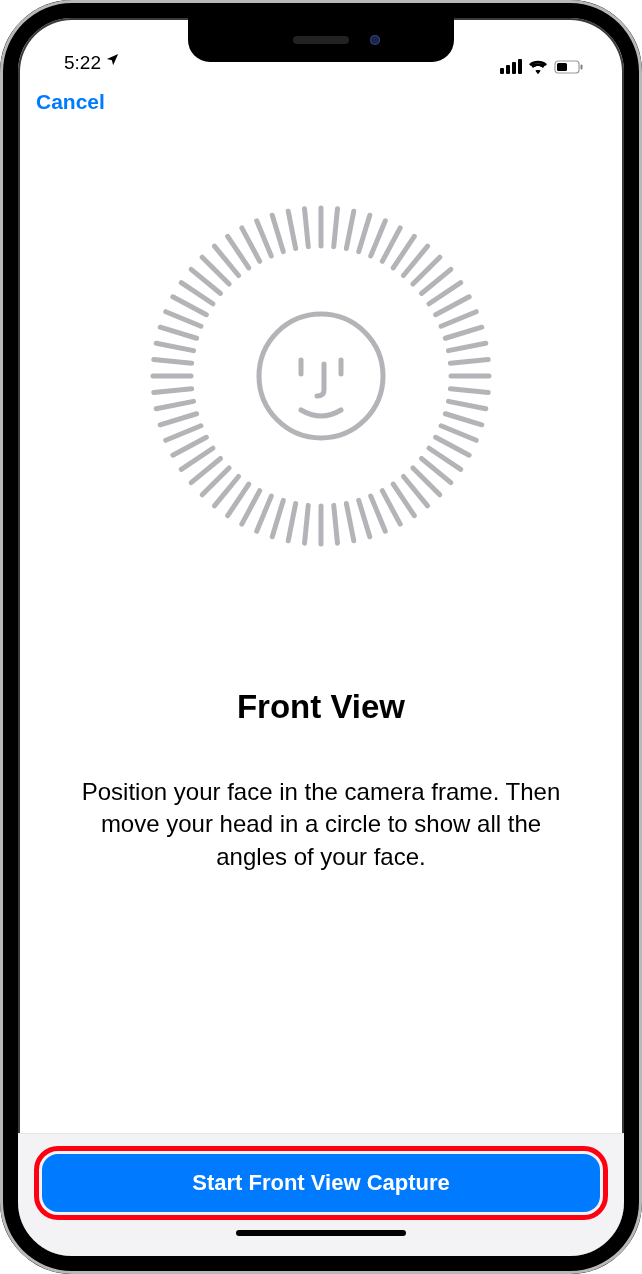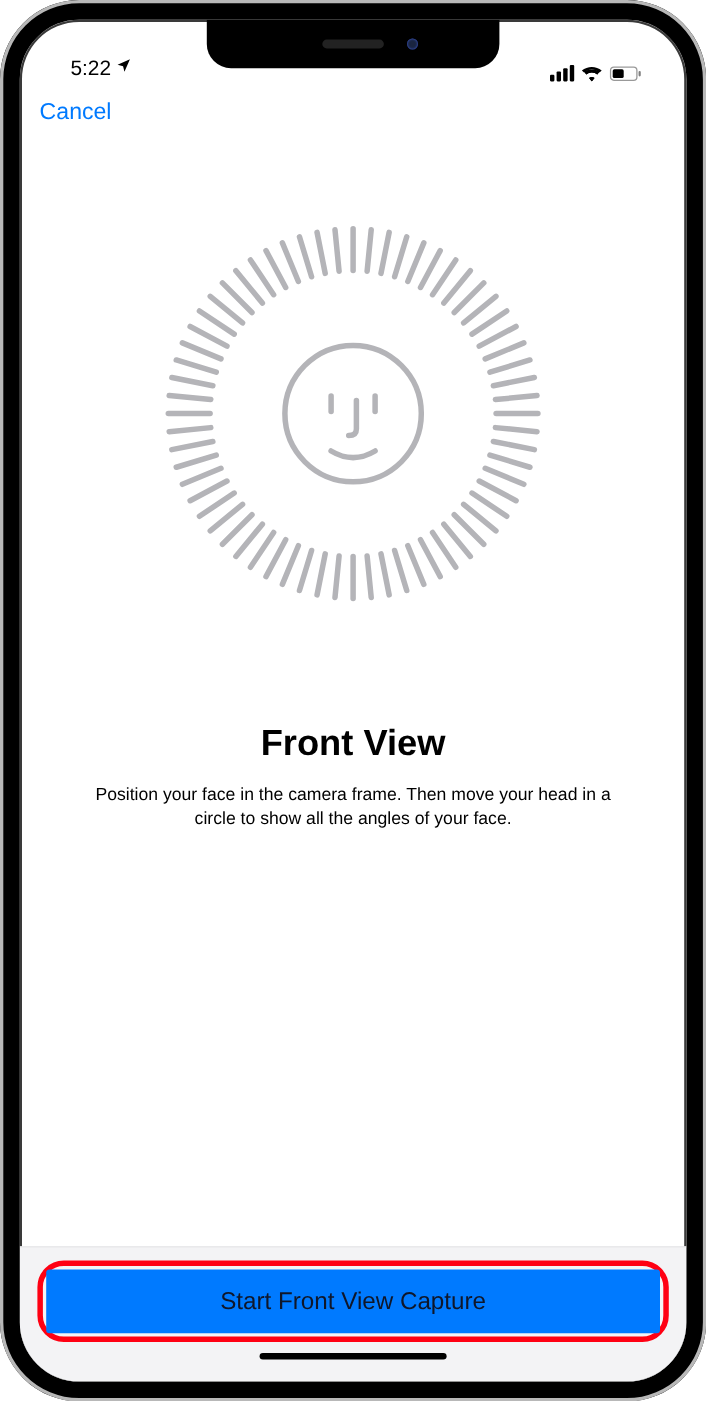--- a/index.html
+++ b/index.html
@@ -110,32 +110,33 @@
 
     .nav-bar {
       height: 48px;
       display: flex;
       align-items: center;
       padding: 0 18px;
     }
     .cancel-btn {
       color: #007AFF;
       font-size: 21px;
-      font-weight: 400;
+      font-weight: 700;
       background: none;
       border: none;
       cursor: pointer;
     }
 
     .content {
       flex: 1;
       display: flex;
       flex-direction: column;
       align-items: center;
       padding: 0 24px;
+      gap: 32px;
     }
 
     .face-graphic {
       margin-top: 70px;
       width: 360px;
       height: 360px;
       position: relative;
       display: flex;
       align-items: center;
       justify-content: center;
@@ -143,46 +144,46 @@
 
     .title {
       margin-top: 100px;
       font-size: 33px;
       font-weight: 700;
       color: #000;
       text-align: center;
     }
     .description {
       margin-top: 18px;
-      font-size: 16px;
+      font-size: 24px;
       font-weight: 400;
       color: #000;
       text-align: center;
       line-height: 1.35;
       max-width: 500px;
     }
 
     .bottom-area {
       background: #f3f3f5;
       padding: 12px 16px 12px 16px;
       border-top: 1px solid #e4e4e6;
     }
     .highlight-ring {
       border: 5px solid #ff0013;
       border-radius: 24px;
       padding: 3px;
     }
     .primary-button {
       width: 100%;
       background: #007AFF;
-      color: #0f172a;
+      color: #ffffff;
       font-size: 22px;
-      font-weight: 400;
+      font-weight: 700;
       border: none;
-      border-radius: 3px;
+      border-radius: 16px;
       height: 58px;
       cursor: pointer;
       display: flex;
       align-items: center;
       justify-content: center;
     }
 
     .home-indicator {
       width: 170px;
       height: 6px;

